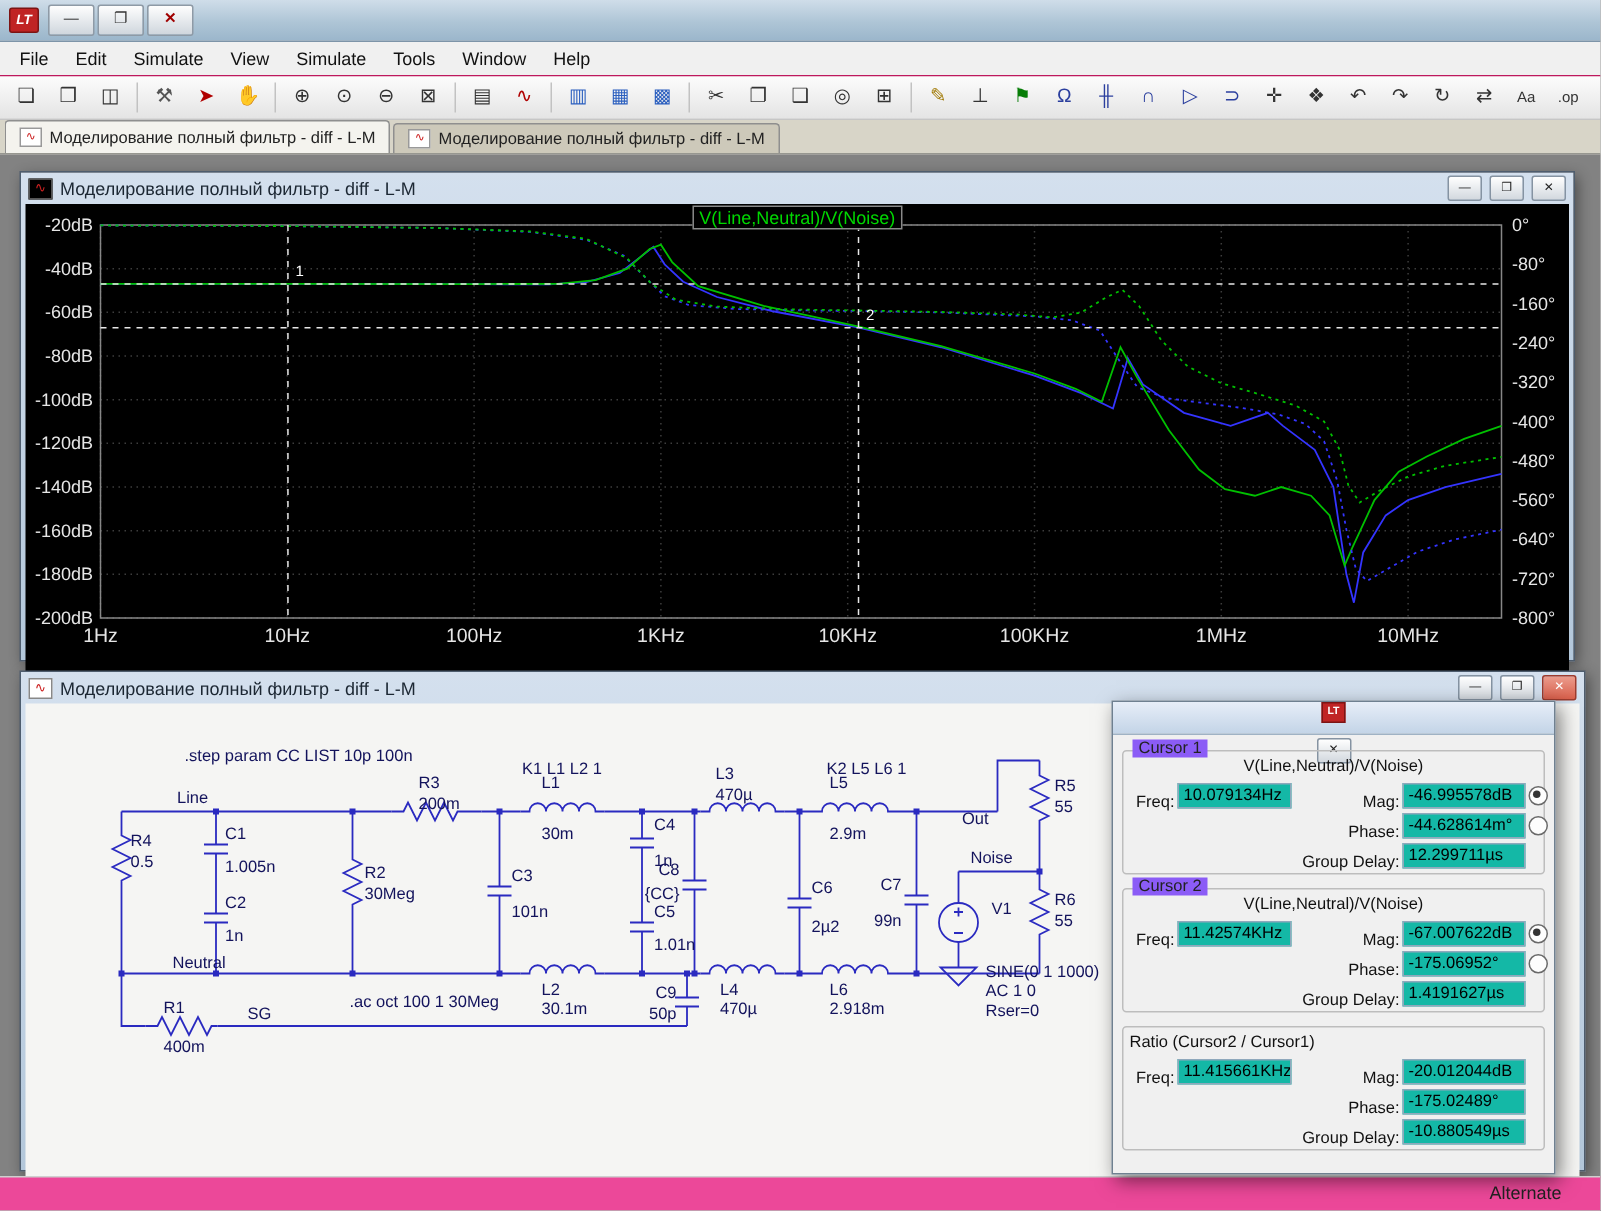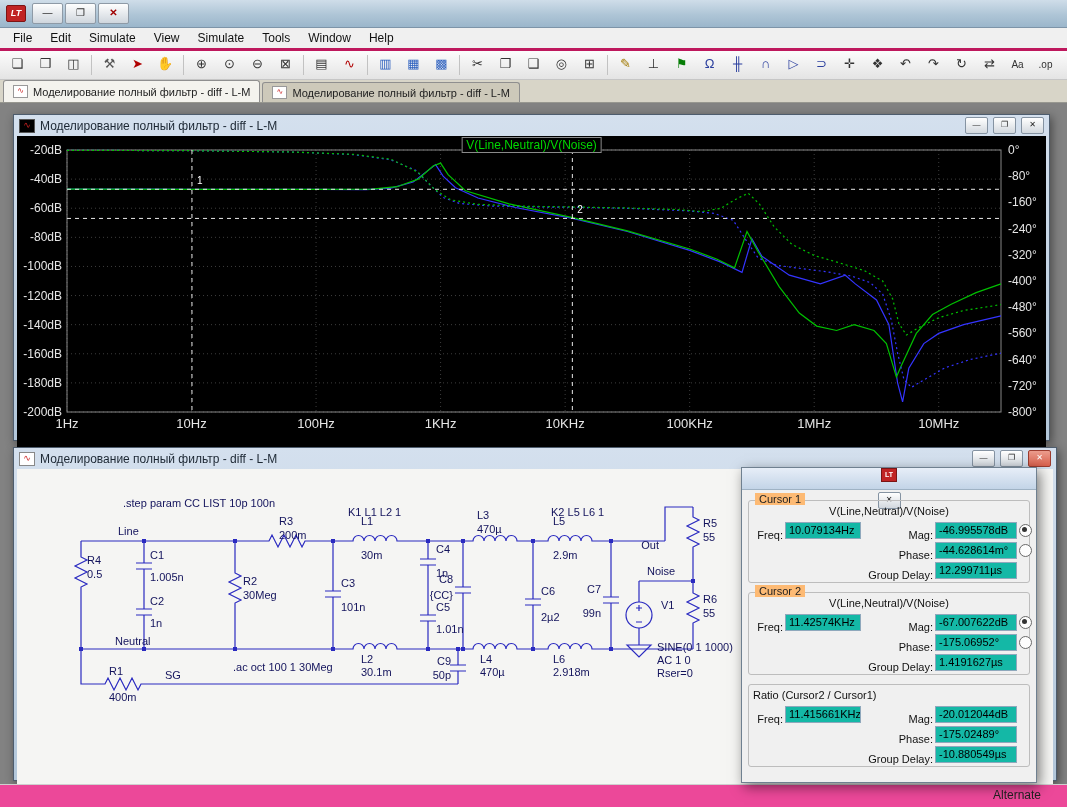--- a/index.html
+++ b/index.html
@@ -12,21 +12,21 @@
     border-bottom:1px solid #7d94a8;display:flex;align-items:center;gap:6px;padding:0 6px;box-sizing:border-box;}
   .logo{width:18px;height:15px;background:#c02424;border:1px solid #7c1414;border-radius:2px;
     color:#fff;font-size:9px;font-weight:bold;text-align:center;line-height:14px;font-style:italic;}
   #title-text{flex:1;font-size:12px;color:#16242f;white-space:nowrap;overflow:hidden;}
   .winbtns{display:flex;gap:2px;}
   .mainbtn{width:29px;height:19px;border:1px solid #8e9aa6;border-radius:2px;
     background:linear-gradient(#fefefe,#cfd6dd);font-size:10px;line-height:17px;text-align:center;color:#333;cursor:default;}
   .mainbtn.close{color:#a00000;font-weight:bold;}
   
   #menubar{position:absolute;top:28px;left:0;right:0;height:23px;background:#f0f0f0;
-    border-bottom:3px solid #be185d;display:flex;align-items:center;padding-left:4px;box-sizing:border-box;}
+    border-bottom:1px solid #be185d;display:flex;align-items:center;padding-left:4px;box-sizing:border-box;}
   .menu-item{font-size:12px;padding:3px 9px;color:#111;}
   
   #toolbar{position:absolute;top:51px;left:0;right:0;height:29px;
     background:linear-gradient(#fcfcfc,#e4e4e4);border-bottom:1px solid #c6c6c6;
     display:flex;align-items:center;padding-left:4px;gap:1px;box-sizing:border-box;}
   .tb-btn{width:25px;height:24px;border:1px solid transparent;border-radius:2px;
     font-size:13px;line-height:22px;text-align:center;color:#333;flex:0 0 auto;}
   .tb-btn span{display:inline-block;}
   .tb-sep{width:1px;height:20px;background:#c2c2c2;margin:0 3px;flex:0 0 auto;}
   
@@ -61,21 +61,21 @@
   #schem-body{background:#f5f5f3;height:330px;}
   #schem-svg{display:block;}
   #schem-svg text{font-family:"Liberation Sans",sans-serif;font-size:11px;fill:#13135c;}
   #schem-svg text.tr{text-anchor:end;}
   
   #cursor-dialog{position:absolute;left:741px;top:467px;width:296px;height:316px;z-index:50;
     background:#f0f0f0;border:1px solid #6f8090;box-shadow:3px 4px 12px rgba(0,0,0,.5);box-sizing:border-box;}
   #cursor-dialog .ctitle{background:linear-gradient(#e7eef8,#c3d4e7);border-bottom:1px solid #9fb2c4;flex-direction:column;}
   .dlg-body{padding:1px 4px;}
   .grp{position:relative;border:1px solid #bdbdbd;border-radius:3px;margin:9px 2px 0 2px;padding:2px 4px 3px 4px;}
-  .grp-title{position:absolute;top:-8px;left:6px;background:#fdba74;font-size:11px;padding:0 4px;color:#222;}
+  .grp-title{position:absolute;top:-8px;left:6px;background:#8b5cf6;font-size:11px;padding:0 4px;color:#222;}
   .trace-name{text-align:center;font-size:11px;margin:2px 0 2px 0;color:#111;}
   .ratio-head{text-align:left;font-size:11px;margin:2px 0 2px 0;color:#111;}
   .crow{display:grid;grid-template-columns:30px 76px 70px 82px 11px;column-gap:2px;align-items:center;height:20px;font-size:11px;}
   .clabel{text-align:right;color:#111;white-space:nowrap;margin-top:10px;}
   .cbox{height:15px;border:1px solid #8fa8bc;background:#14b8a6;font-size:11px;line-height:15px;
     padding:0 3px;overflow:hidden;white-space:nowrap;color:#000;}
   .radio{width:11px;height:11px;border:1px solid #6a6a6a;border-radius:50%;background:#fdfdfd;position:relative;display:inline-block;}
   .radio.sel::after{content:"";position:absolute;left:2px;top:2px;width:5px;height:5px;border-radius:50%;background:#333;}
   
   #statusbar{position:absolute;bottom:0;left:0;right:0;height:22px;background:#ec4899;

